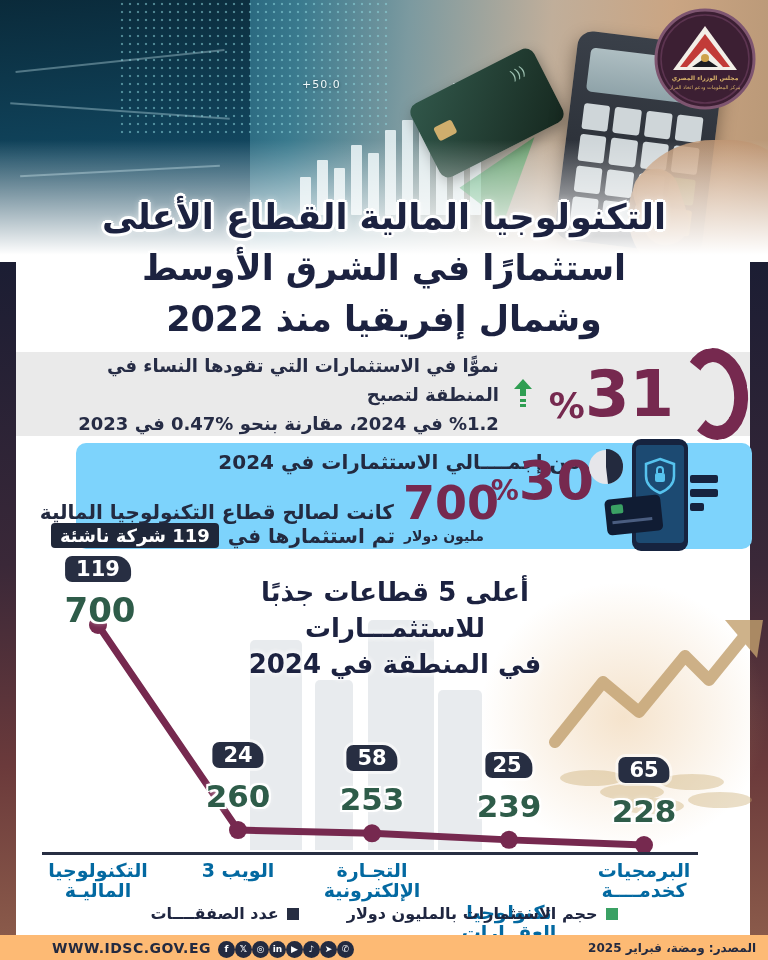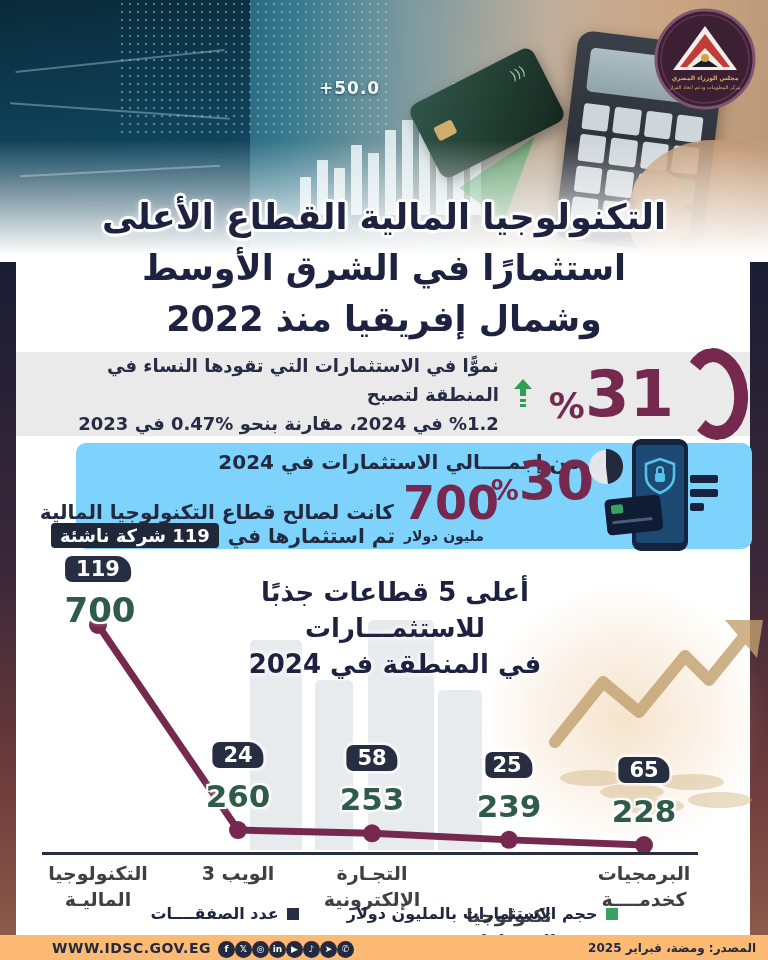--- a/index.html
+++ b/index.html
@@ -9,21 +9,21 @@
   
   #photo{position:absolute;left:0;top:0;width:768px;height:262px;overflow:hidden;
     background:linear-gradient(95deg,#0d2e3d 0%,#14506b 22%,#3a7a8e 38%,#7c9aa0 52%,#c0ae9a 70%,#caa583 85%,#b99877 100%);}
   .screen-left{position:absolute;left:0;top:0;width:250px;height:262px;
     background:linear-gradient(180deg,#0a2a3a,#10455e 60%,#0d3a50);opacity:.92;}
   .screen-line{position:absolute;background:rgba(210,240,245,.35);height:2px;}
   .map-dots{position:absolute;left:118px;top:0;width:270px;height:135px;opacity:.5;
     background-image:radial-gradient(#8fd8df 1.2px,transparent 1.6px);background-size:8px 8px;}
   .bars{position:absolute;left:300px;top:70px;width:190px;height:145px;display:flex;align-items:flex-end;gap:6px;}
   .bars div{width:11px;background:#e8f2f5;opacity:.88;border-radius:1px;}
-  .ticker{position:absolute;left:302px;top:78px;color:#eef7f9;font-size:17px;font-weight:bold;letter-spacing:1px;text-shadow:0 1px 3px rgba(0,20,30,.6);margin-left:17px;}
+  .ticker{position:absolute;left:302px;top:78px;color:#eef7f9;font-size:11px;font-weight:normal;letter-spacing:1px;text-shadow:0 1px 3px rgba(0,20,30,.6);}
   .green-arrow-big{position:absolute;left:480px;top:128px;width:0;height:0;opacity:.55;
     border-left:28px solid transparent;border-right:28px solid transparent;border-bottom:86px solid #2f9e52;
     transform:rotate(38deg);}
   .card{position:absolute;left:418px;top:72px;width:138px;height:82px;border-radius:10px;
     background:linear-gradient(135deg,#31574a,#16281f);transform:rotate(-27deg);box-shadow:0 6px 14px rgba(0,0,0,.35);}
   .card .chip{position:absolute;left:14px;top:30px;width:20px;height:15px;border-radius:3px;background:#cfae6d;}
   .card .wave{position:absolute;right:16px;top:12px;color:#9fc3b3;font-size:13px;}
   .pos{position:absolute;left:566px;top:38px;width:148px;height:210px;border-radius:15px;
     background:linear-gradient(180deg,#3a4049,#23272e);transform:rotate(7deg);box-shadow:0 8px 18px rgba(0,0,0,.4);}
   .pos .pscreen{position:absolute;left:14px;top:16px;width:120px;height:44px;border-radius:5px;background:linear-gradient(180deg,#aebec2,#8fa3a9);}
@@ -87,21 +87,21 @@
     text-shadow:0 0 6px #fff,0 0 6px #fff;}
   #plot-svg{position:absolute;left:0;top:0;}
   .chart-badge{position:absolute;transform:translateX(-50%);background:#272e42;color:#fff;
     font-weight:900;font-size:21px;padding:1px 11px;border-radius:7px 15px 7px 7px;
     text-shadow:0 0 3px rgba(255,255,255,.0);box-shadow:0 0 0 3px rgba(255,255,255,.55);}
   .chart-value{position:absolute;transform:translateX(-50%);color:#2e5c49;font-weight:900;font-size:31px;
     text-shadow:-2px -2px 0 #fff,2px -2px 0 #fff,-2px 2px 0 #fff,2px 2px 0 #fff,0 0 6px #fff;}
   .chart-value.first{font-size:34px;}
   #axis-line{position:absolute;left:42px;top:300px;width:656px;height:3px;background:#272e42;}
   .cat-label{position:absolute;transform:translateX(-50%);width:150px;text-align:center;direction:rtl;
-    color:#404040;font-weight:800;font-size:19px;line-height:26px;}
+    color:#0369a1;font-weight:800;font-size:19px;line-height:20px;}
   #legend{position:absolute;left:0;top:352px;width:768px;display:flex;direction:rtl;justify-content:center;gap:48px;align-items:center;}
   .legend-item{display:flex;direction:rtl;align-items:center;gap:8px;color:#1f2640;font-weight:800;font-size:16px;}
   .swatch{width:12px;height:12px;display:inline-block;}
 
   
   #footer{position:absolute;left:0;top:935px;width:768px;height:25px;background:#fdba74;
     display:flex;align-items:center;justify-content:space-between;padding:0 12px 0 52px;}
   #footer .site{display:flex;align-items:center;gap:7px;direction:ltr;}
   #website{color:#232a40;font-weight:900;font-size:14px;letter-spacing:.5px;}
   .soc{width:17px;height:17px;border-radius:50%;background:#232a40;color:#fff;font-size:9px;line-height:17px;

